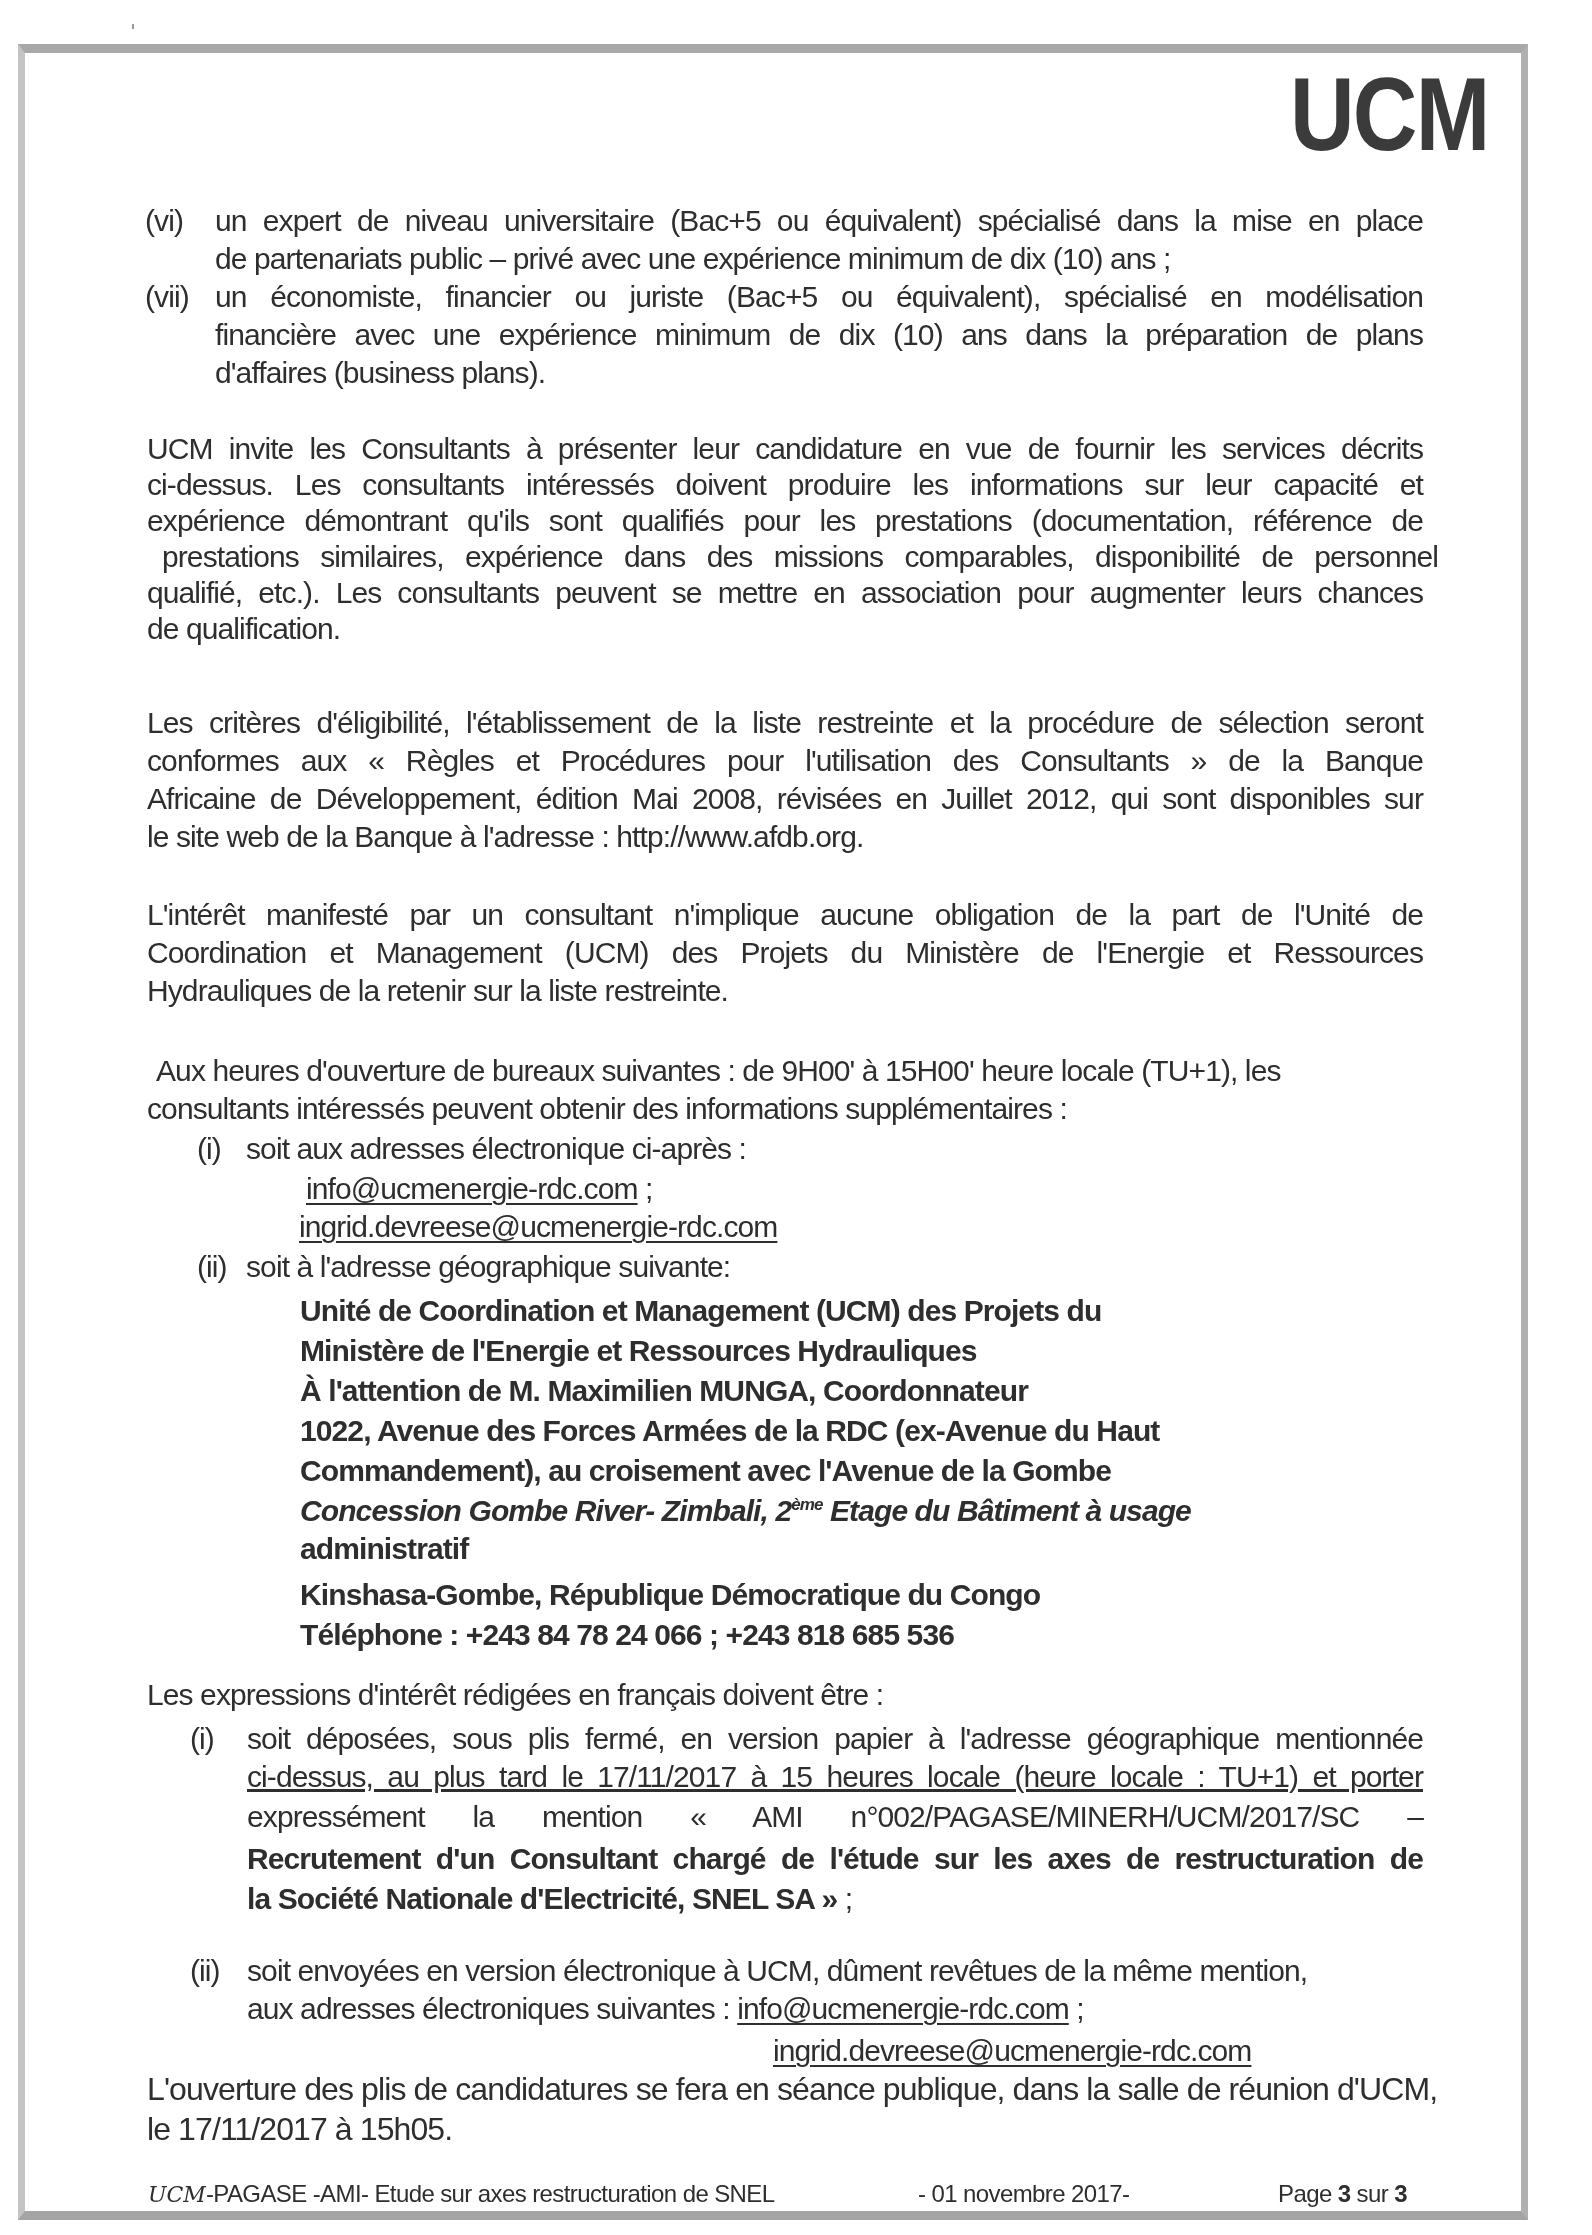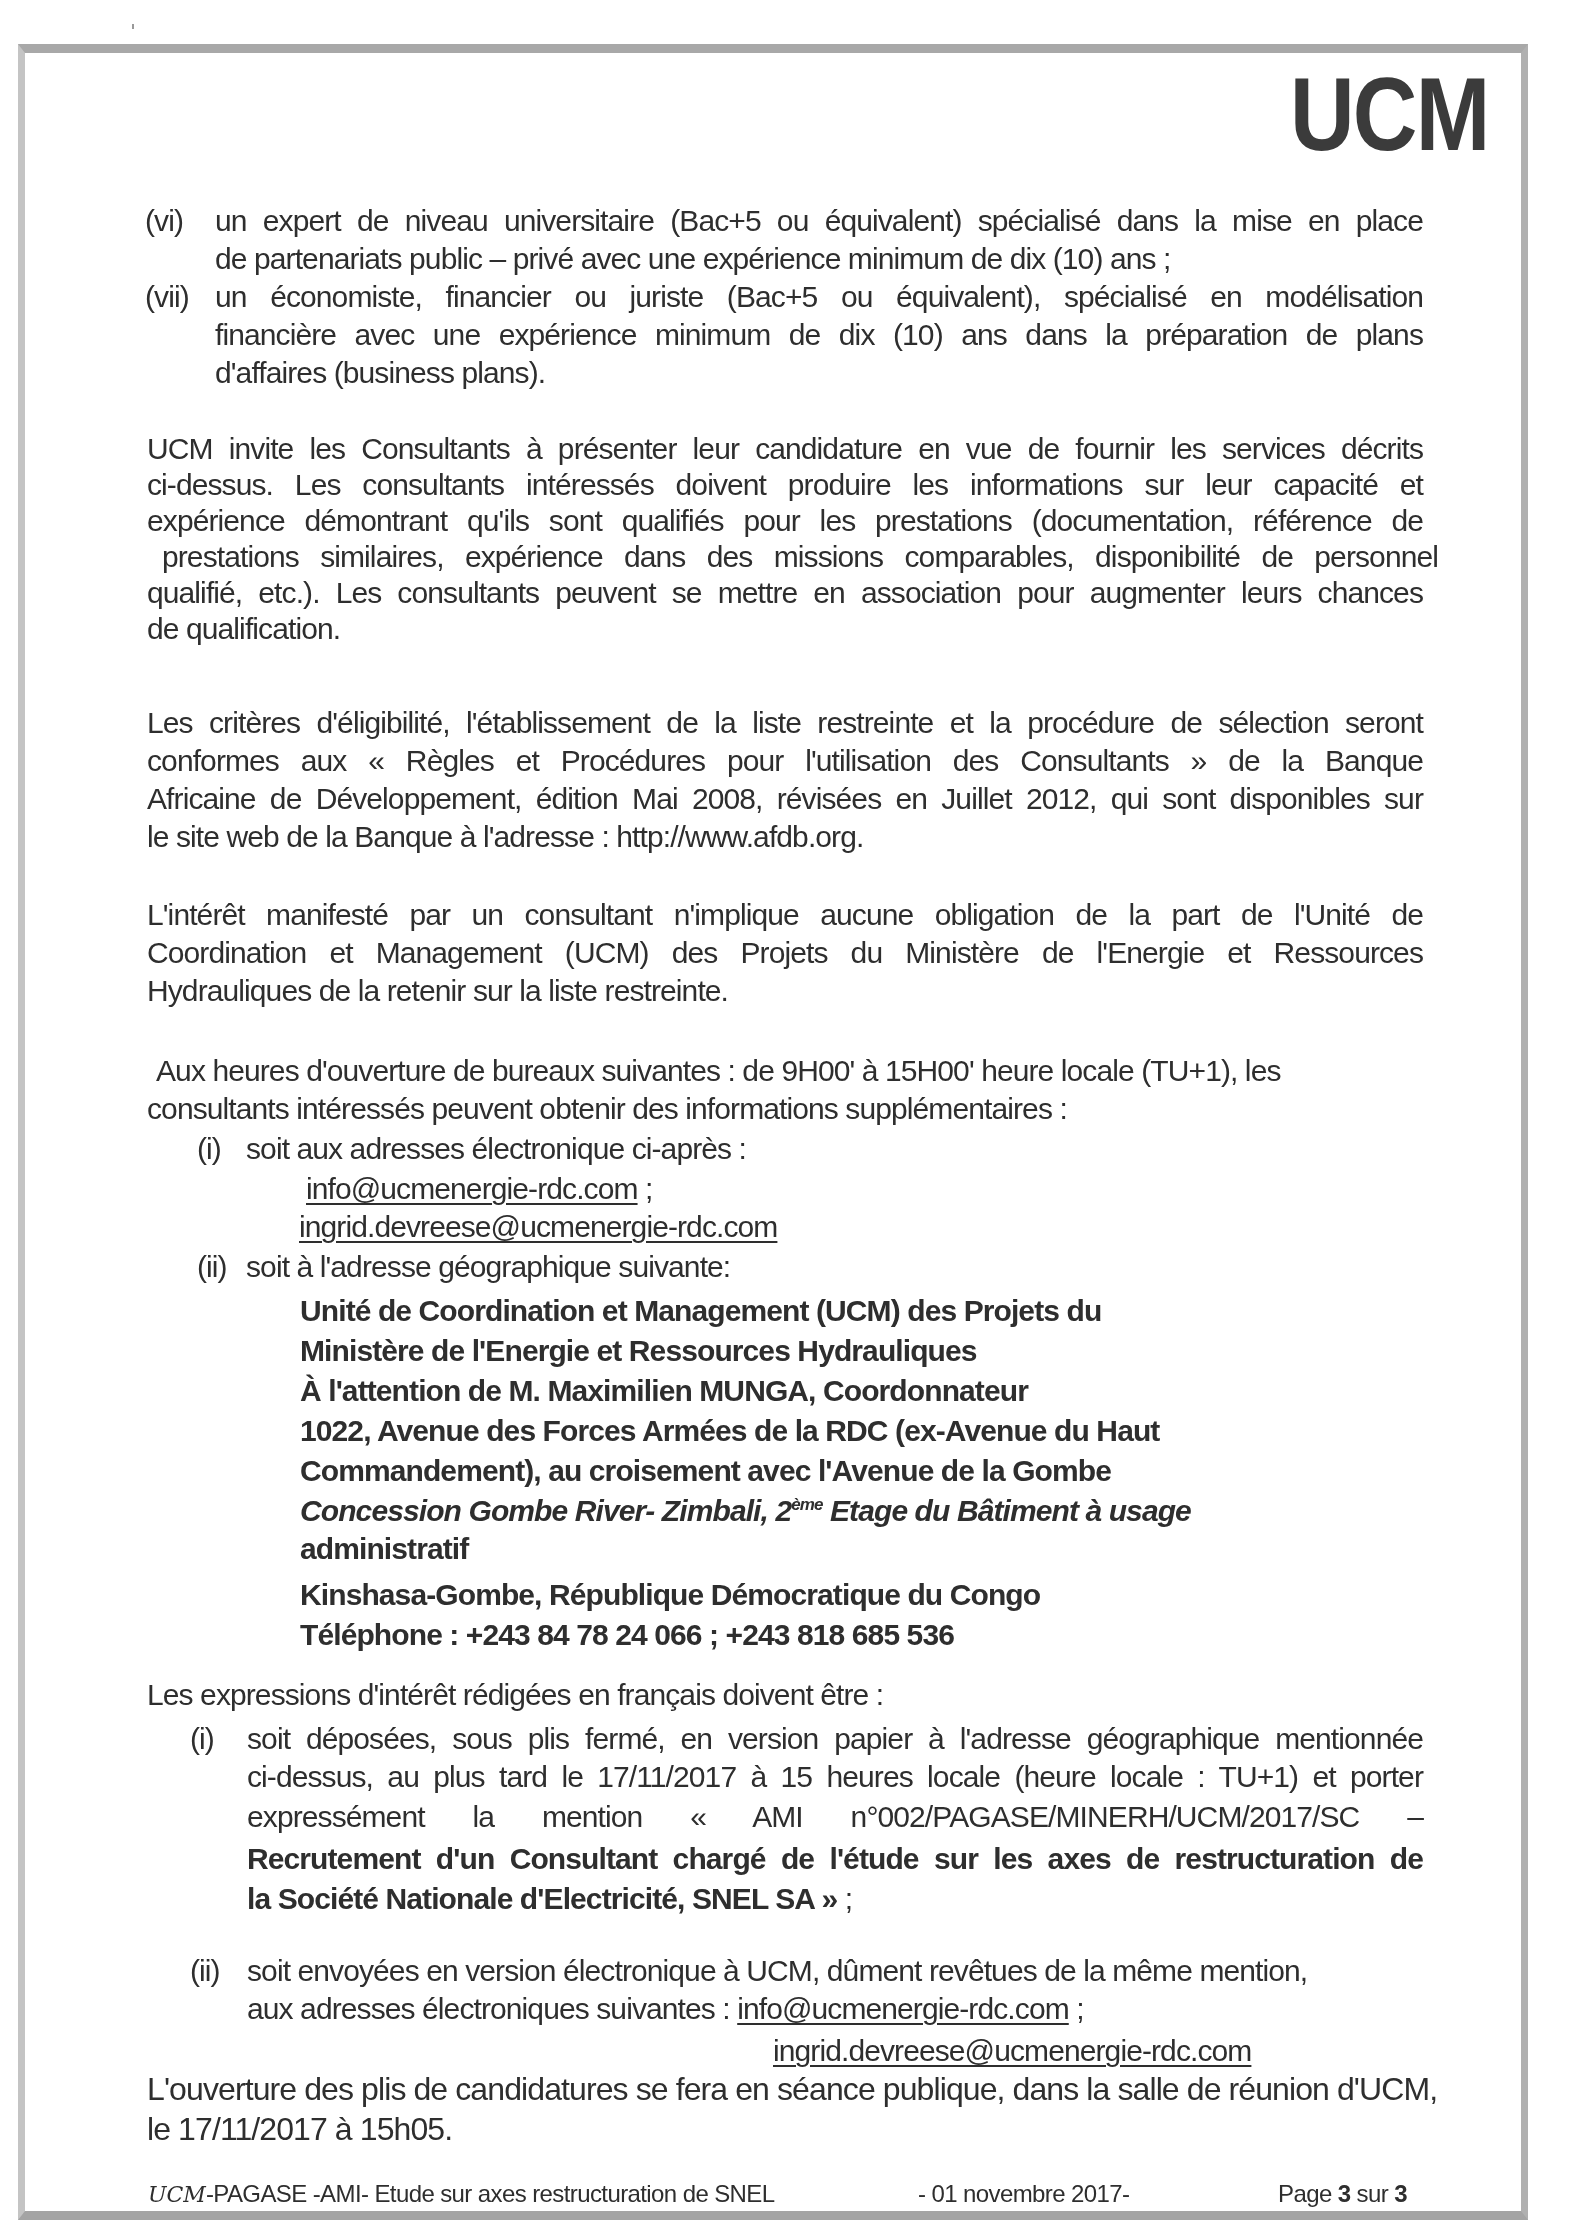--- a/index.html
+++ b/index.html
@@ -92,21 +92,21 @@
   <div class="ln b" style="left:300px;top:1494px;font-style:italic;"><span>Concession Gombe River- Zimbali, 2</span><sup>ème</sup><span> Etage du Bâtiment à usage</span></div>
   <div class="ln b" style="left:300px;top:1532px;">administratif</div>
   <div class="ln b" style="left:300px;top:1578px;text-align:right;">Kinshasa-Gombe, République Démocratique du Congo</div>
   <div class="ln b" style="left:300px;top:1618px;">Téléphone : +243 84 78 24 066 ; +243 818 685 536</div>
 </div>
 
 <div>
   <div class="ln" style="left:147px;top:1678px;">Les expressions d'intérêt rédigées en français doivent être :</div>
   <div class="lbl" style="left:190px;top:1722px;">(i)</div>
   <div class="ln j" style="left:247px;top:1722px;width:1176px;">soit déposées, sous plis fermé, en version papier à l'adresse  géographique mentionnée</div>
-  <div class="ln j" style="left:247px;top:1760px;width:1176px;">ci-dessus, au plus tard le 17/11/2017 à 15 heures locale (heure locale : TU+1) et porter</div>
+  <div class="ln j" style="left:247px;top:1760px;width:1176px;text-decoration:underline;">ci-dessus, au plus tard le 17/11/2017 à 15 heures locale (heure locale : TU+1) et porter</div>
   <div class="ln j" style="left:247px;top:1800px;width:1176px;">expressément la mention « AMI n°002/PAGASE/MINERH/UCM/2017/SC –</div>
   <div class="ln j b" style="left:247px;top:1842px;width:1176px;">Recrutement d'un Consultant chargé de l'étude sur les axes de restructuration de</div>
   <div class="ln" style="left:247px;top:1882px;"><span class="b">la Société Nationale d'Electricité, SNEL SA »</span><span> ;</span></div>
 
   <div class="lbl" style="left:190px;top:1954px;">(ii)</div>
   <div class="ln" style="left:247px;top:1954px;">soit envoyées en version électronique à UCM, dûment revêtues de la même mention,</div>
   <div class="ln" style="left:247px;top:1992px;"><span>aux adresses électroniques suivantes : </span><span class="u">info@ucmenergie-rdc.com</span><span> ;</span></div>
   <div class="ln" style="left:773px;top:2034px;"><span class="u">ingrid.devreese@ucmenergie-rdc.com</span></div>
 </div>
 

